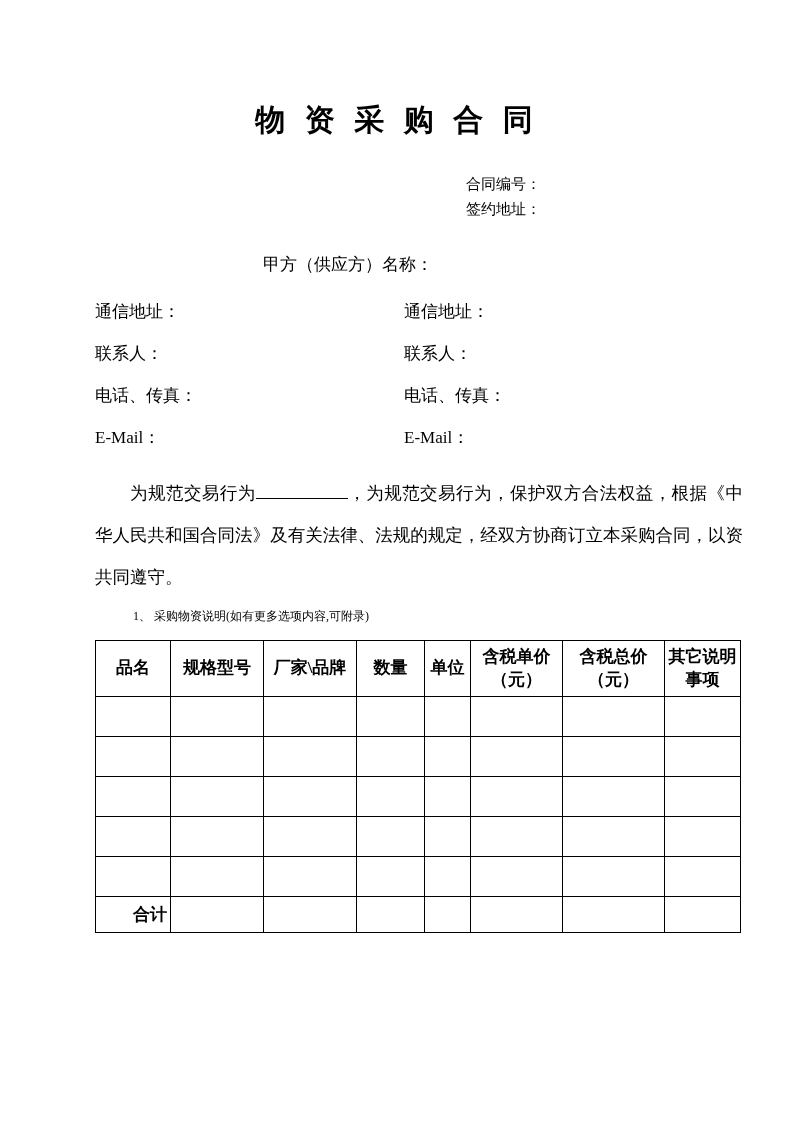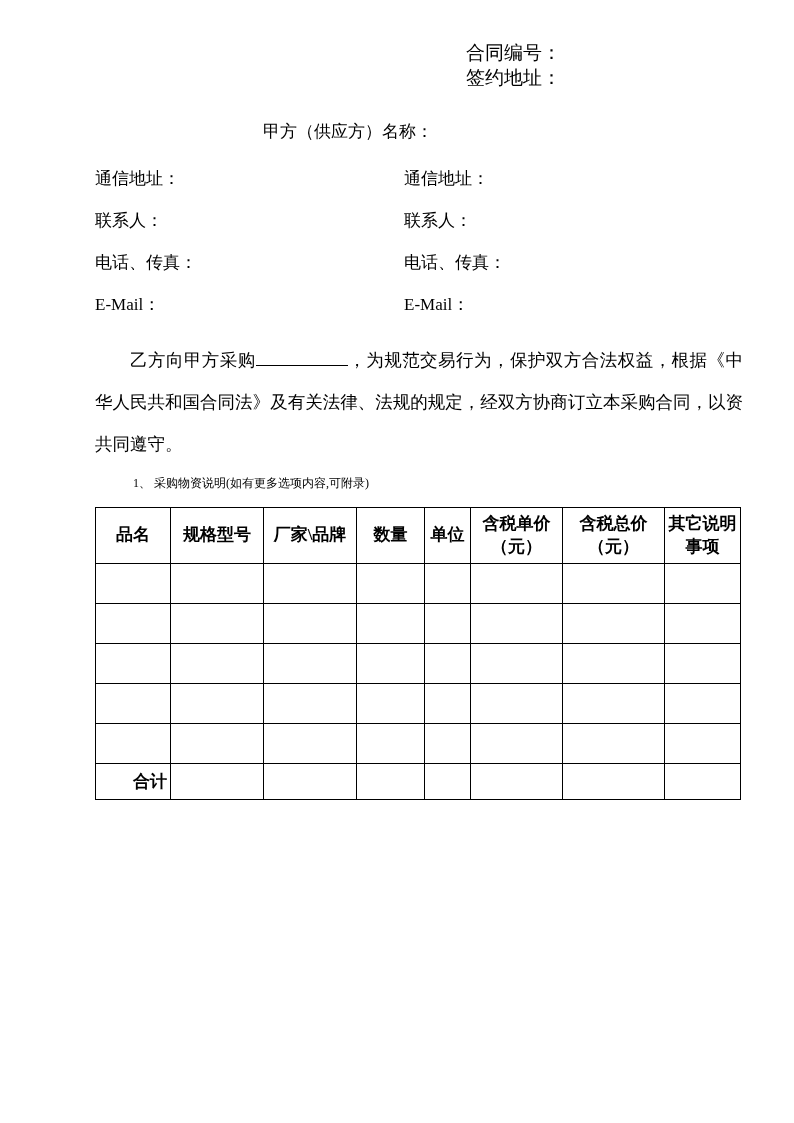--- a/index.html
+++ b/index.html
@@ -19,23 +19,24 @@
   }
   .doc-title {
     margin: 0;
     padding-top: 100px;
     text-align: center;
     font-size: 30px;
     font-weight: bold;
     letter-spacing: 6px;
   }
   .meta-block {
-    margin: 40px 0 0 466px;
-    font-size: 19px;
+    margin: 32px 0 0 466px;
+    font-size: 15px;
     line-height: 25px;
+    font-family: Liberation Mono, monospace;
   }
   .row {
     margin-left: 95px;
     width: 645px;
     display: flex;
     font-size: 17px;
     line-height: 20px;
     justify-content: center;
   }
   .name-row { margin-top: 32px; }
@@ -90,20 +91,21 @@
     font-weight: bold;
     text-align: right;
     padding-left: 6px;
   }
 </style>
 </head>
 <body>
 
 <div class="page">
 
+  <h1 class="doc-title">物 资 采 购 合 同</h1>
 
   <div class="meta-block">
     <div>合同编号：</div>
     <div>签约地址：</div>
   </div>
 
   <div class="row name-row">
     <div class="col-left">甲方（供应方）名称：</div>
   </div>
 
@@ -119,21 +121,21 @@
     <div class="row field-row">
       <div class="col-left">电话、传真：</div>
       <div class="col-right">电话、传真：</div>
     </div>
     <div class="row field-row">
       <div class="col-left">E-Mail：</div>
       <div class="col-right">E-Mail：</div>
     </div>
   </div>
 
-  <p class="intro-para"><span>乙方向甲方采购</span><span class="blank-line"></span><span>，为规范交易行为，保护双方合法权益，根据《中华人民共和国合同法》及有关法律、法规的规定，经双方协商订立本采购合同，以资共同遵守。</span></p>
+  <p class="intro-para"><span>为规范交易行为</span><span class="blank-line"></span><span>，为规范交易行为，保护双方合法权益，根据《中华人民共和国合同法》及有关法律、法规的规定，经双方协商订立本采购合同，以资共同遵守。</span></p>
 
   <div class="list-item">1、  采购物资说明(如有更多选项内容,可附录)</div>
 
   <table class="materials">
     <colgroup>
       <col style="width:75px">
       <col style="width:93px">
       <col style="width:93px">
       <col style="width:68px">
       <col style="width:46px">

